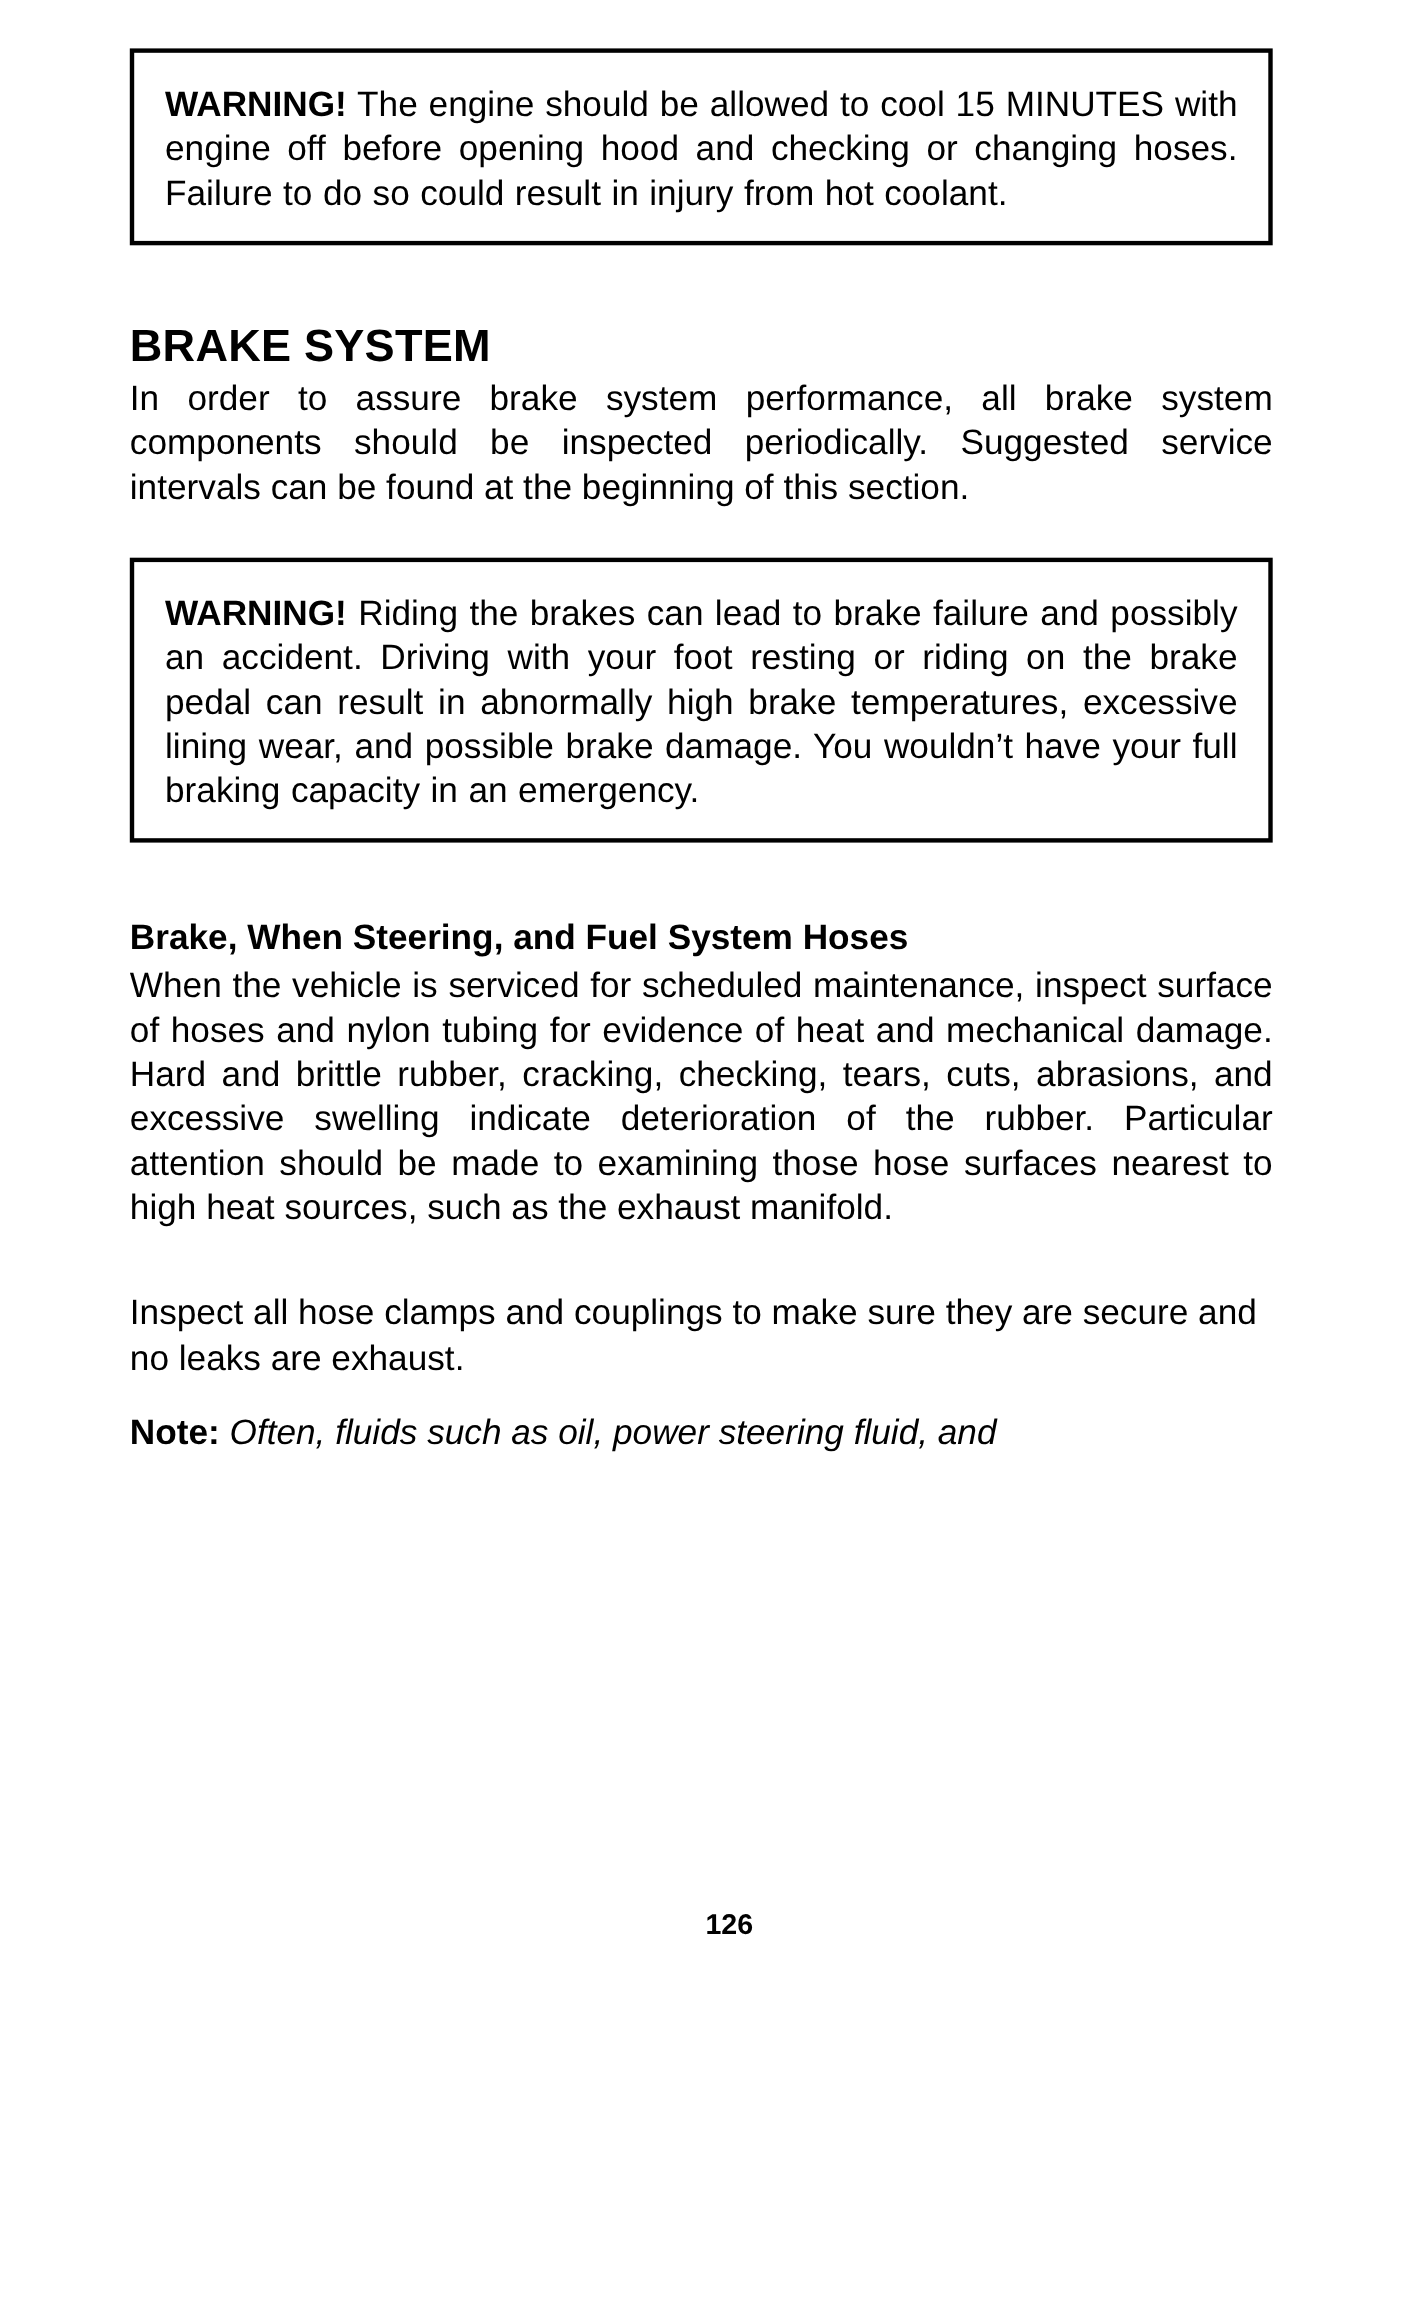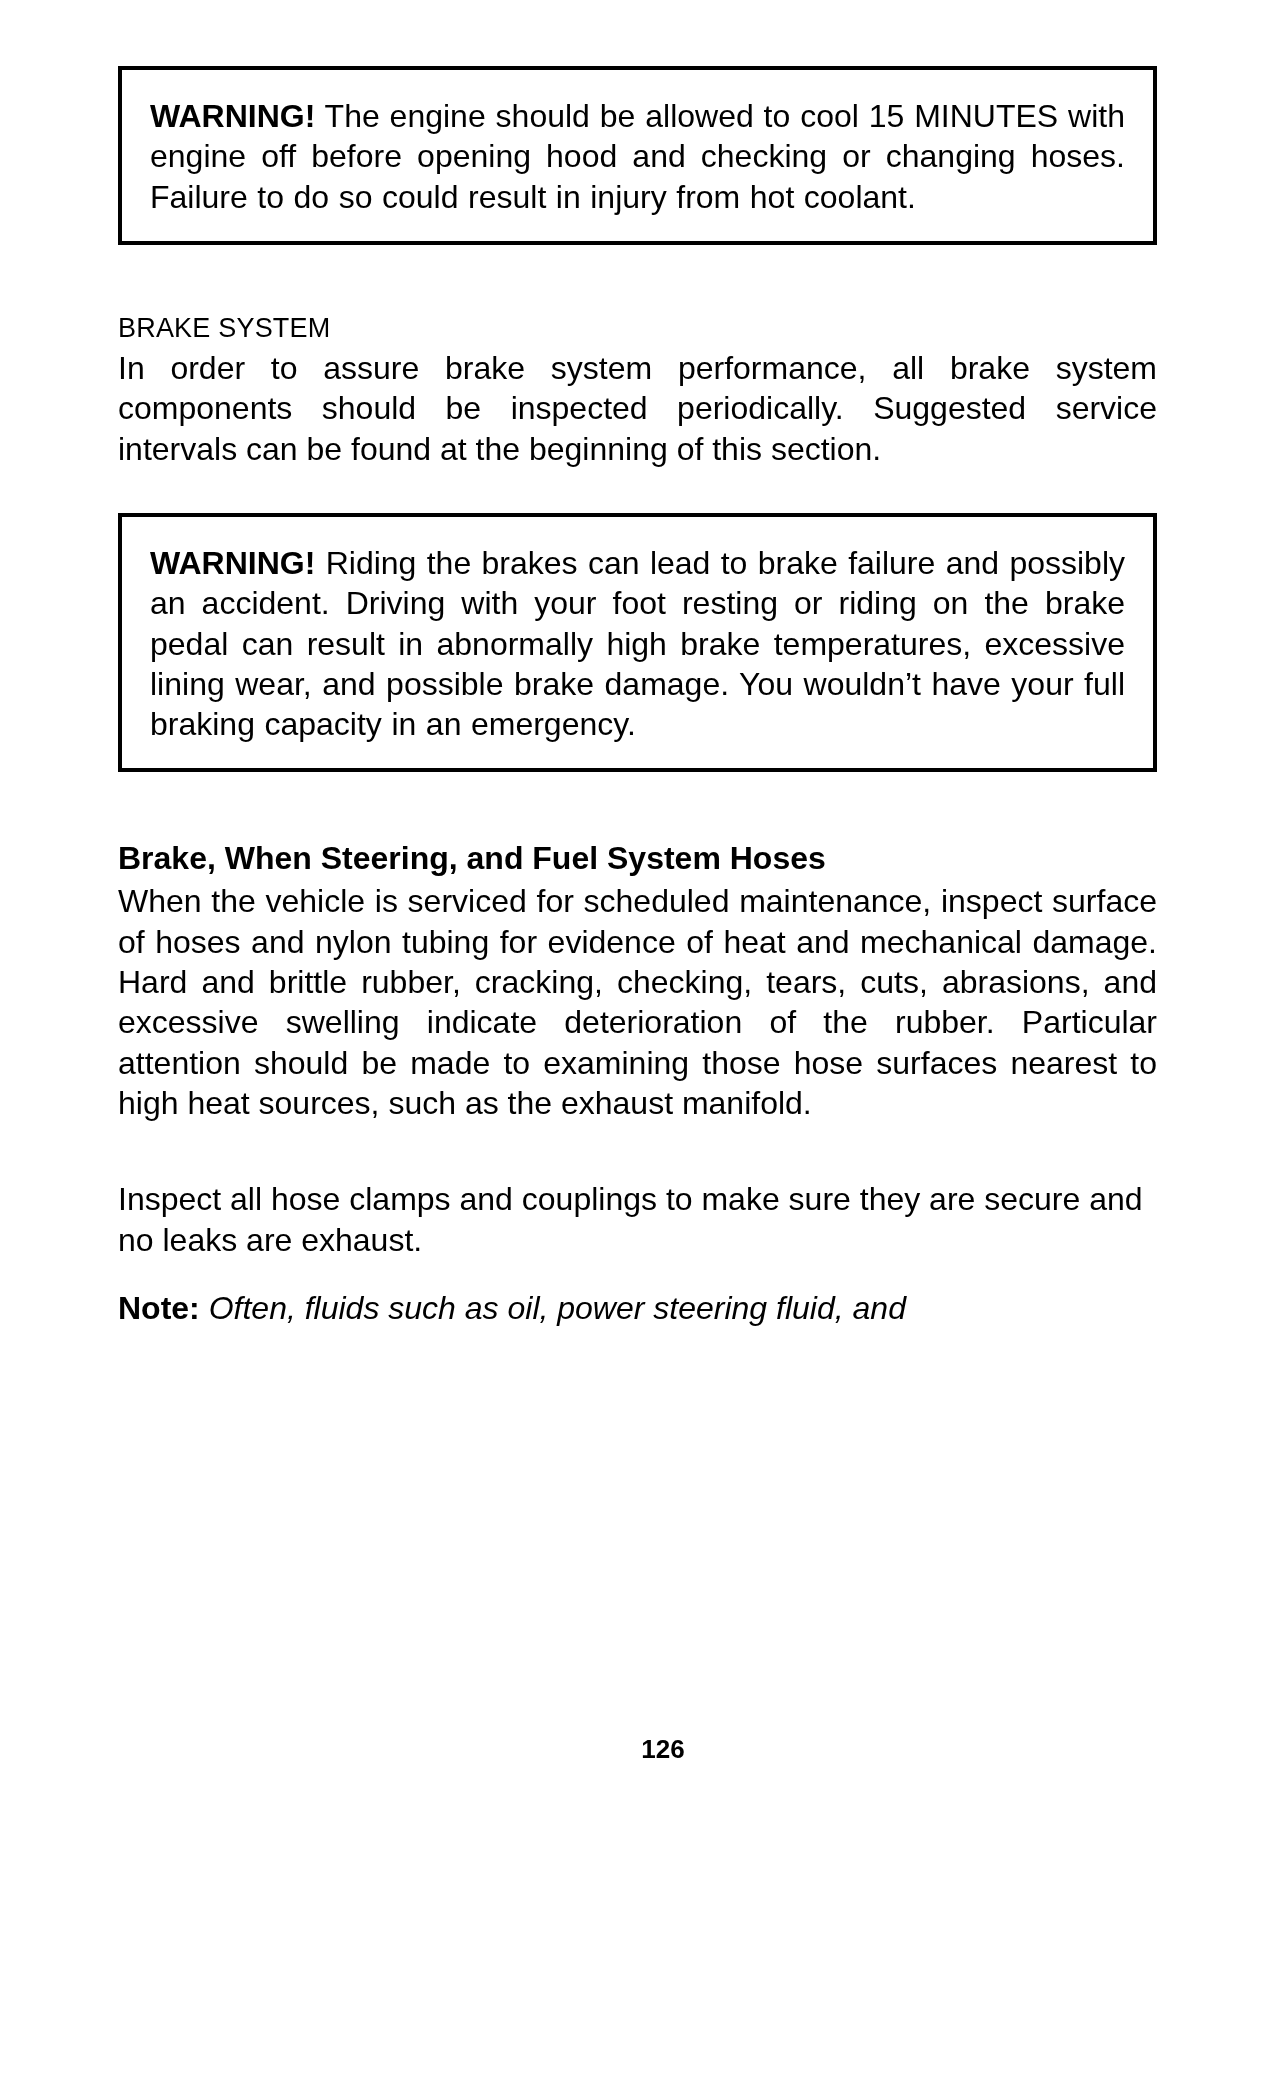--- a/index.html
+++ b/index.html
@@ -14,42 +14,42 @@
     color: #000000;
     position: relative;
   }
   .page {
     position: absolute;
     left: 0;
     top: 0;
     width: 1275px;
     height: 1821px;
     box-sizing: border-box;
-    padding: 66px 118px 0 118px;
+    padding: 44px 118px 0 118px;
   }
   .warning-box {
     border: 4px solid #000000;
     box-sizing: border-box;
     padding: 26px 28px 24px 28px;
     margin-bottom: 8px;
   }
   .warning-box p {
     margin: 0;
     font-size: 32px;
     line-height: 1.26;
     text-align: justify;
     text-justify: inter-word;
     word-spacing: 0.02em;
   }
   .warning-box p .lead {
     font-weight: bold;
   }
   .section-title {
-    font-size: 27px;
-    font-weight: normal;
+    font-size: 41px;
+    font-weight: bold;
     margin: 0 0 4px 0;
     letter-spacing: 0.2px;
   }
   .body-text {
     font-size: 32px;
     line-height: 1.26;
     margin: 0;
     text-align: justify;
     text-justify: inter-word;
   }

